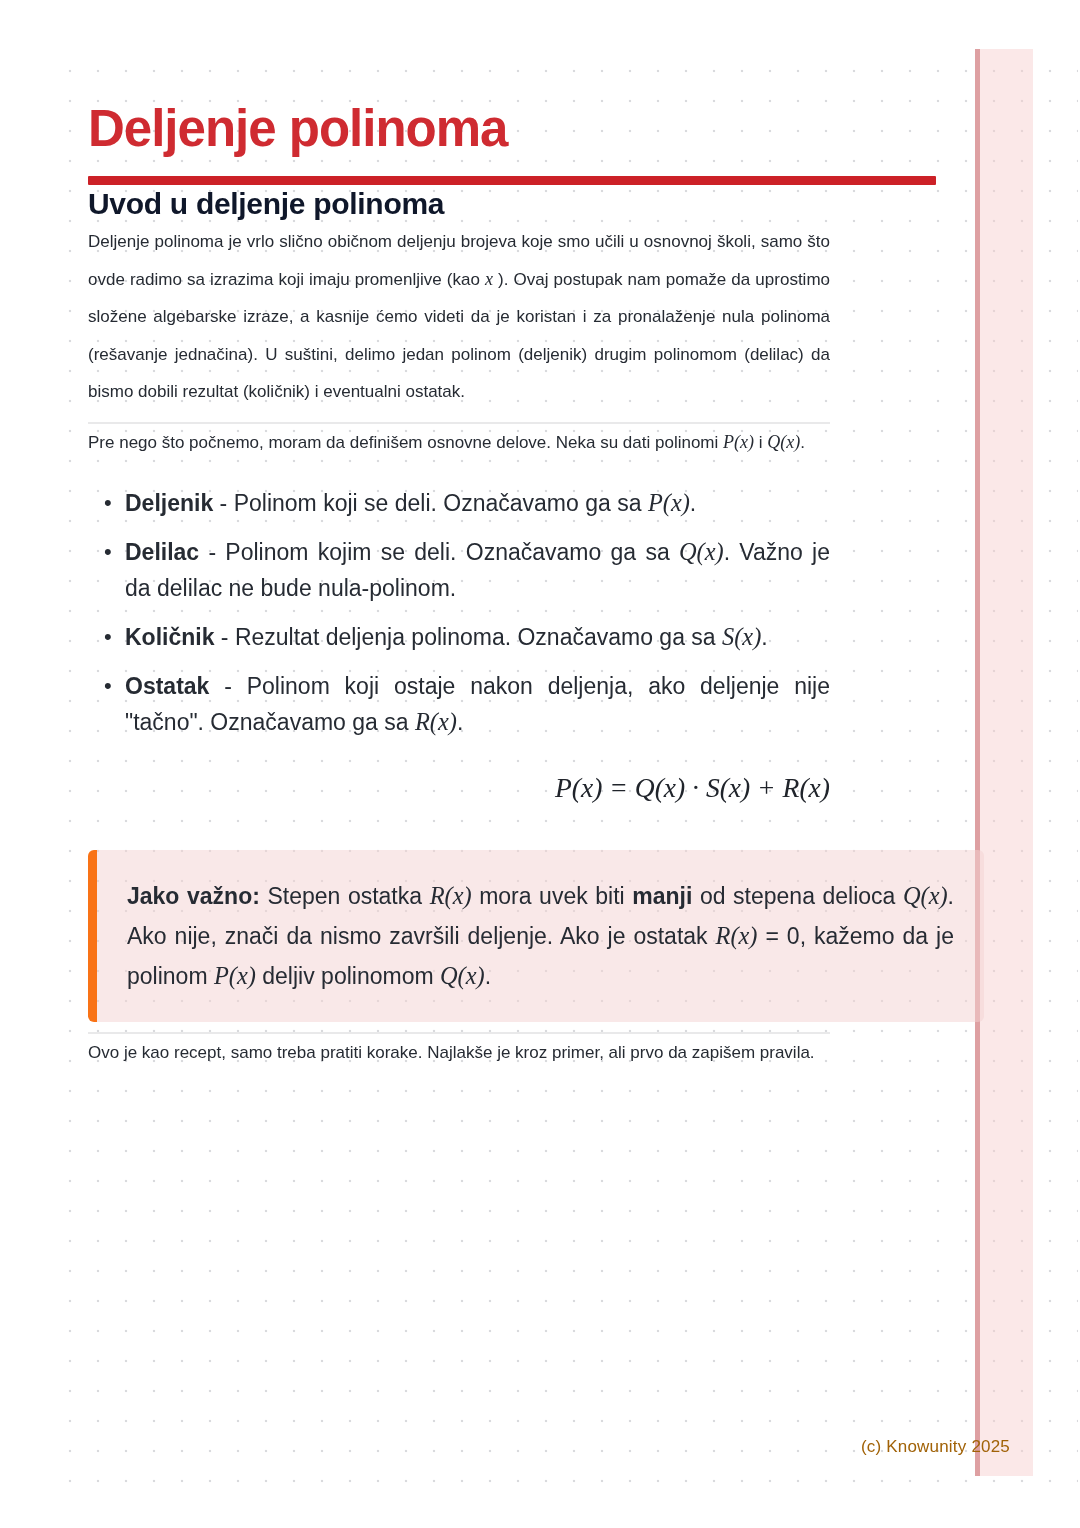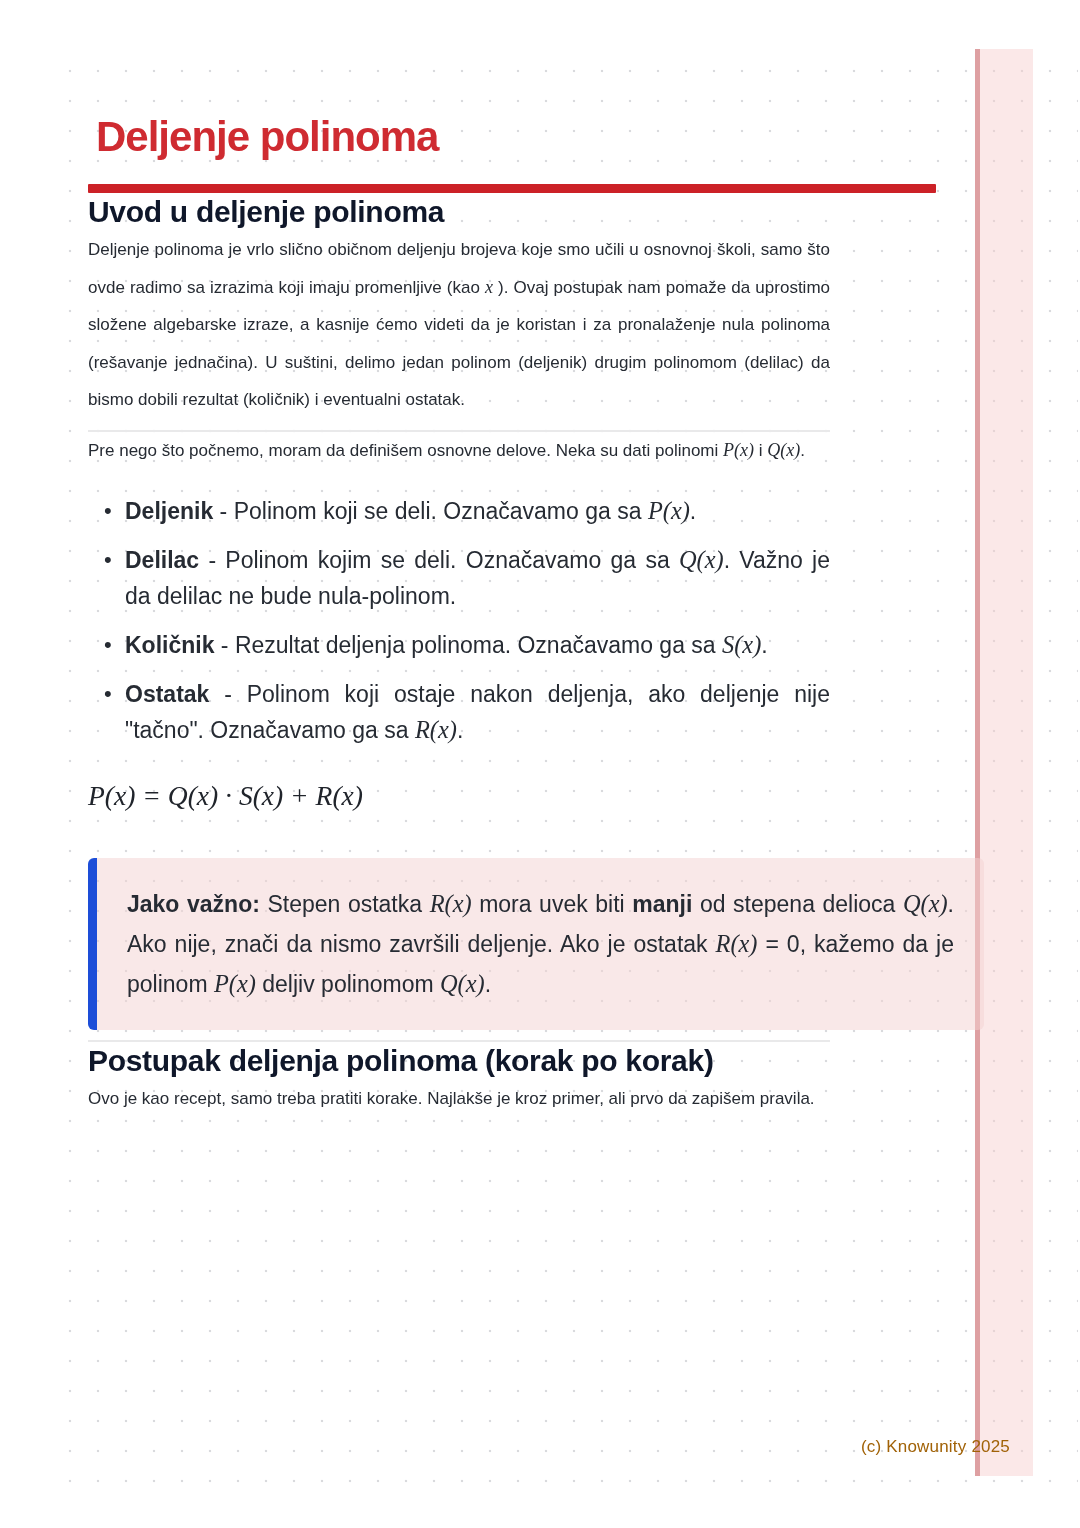--- a/index.html
+++ b/index.html
@@ -29,22 +29,22 @@
     border-left:5px solid #dea0a2;
     z-index:1;
   }
   .content {
     position:absolute;
     left:88px; top:0;
     width:742px;
     z-index:2;
   }
   h1.page-title {
-    margin:8px; padding-top:96px;
-    font-size:42px; line-height:66px;
+    margin:0; padding-top:96px;
+    font-size:51px; line-height:66px;
     font-weight:bold;
     letter-spacing:-1px;
     color:#cf2b31;
   }
   .title-rule {
     margin-top:14px;
     width:848px; height:9px;
     background:#cc2127;
     border-radius:1px;
   }
@@ -85,28 +85,28 @@
   }
   .bullet {
     flex:none; width:37px;
     padding-left:16px;
     box-sizing:border-box;
     font-size:22px;
   }
   .li-text { flex:1; text-align:justify; }
   .formula {
     margin-top:30px;
-    text-align:left;
+    text-align:right;
     font-size:26px; line-height:36px;
     color:#20242b;
   }
   .callout {
     margin-top:44px;
     background:rgba(243,209,209,0.5);
-    border-left:9px solid #1d4ed8;
+    border-left:9px solid #f97316;
     border-radius:6px;
     padding:26px 30px 26px 30px;
     box-sizing:border-box;
     width:896px;
   }
   .callout p {
     margin:0;
     font-size:23px; line-height:40px;
     text-align:justify;
     color:#262b33;
@@ -166,18 +166,17 @@
 
 
   <div class="formula"><span class="f-m">P(x) = Q(x) · S(x) + R(x)</span></div>
 
   <div class="callout">
     <p><span class="f-b">Jako važno:</span><span> Stepen ostatka </span><span class="f-m">R(x)</span><span> mora uvek biti </span><span class="f-b">manji</span><span> od stepena delioca </span><span class="f-m">Q(x)</span><span>. Ako nije, znači da nismo završili deljenje. Ako je ostatak </span><span class="f-m">R(x)</span><span> = 0, kažemo da je polinom </span><span class="f-m">P(x)</span><span> deljiv polinomom </span><span class="f-m">Q(x)</span><span>.</span></p>
   </div>
 
   <div class="divider divider-2"></div>
 
-  <h2 class="section-heading h-steps">Postupak deljenja polinoma (korak po korak)</h2>
   <p class="body-text p-steps">Ovo je kao recept, samo treba pratiti korake. Najlakše je kroz primer, ali prvo da zapišem pravila.</p>
 
 </div>
 
 <div class="watermark">(c) Knowunity 2025</div>
 
 </body></html>

